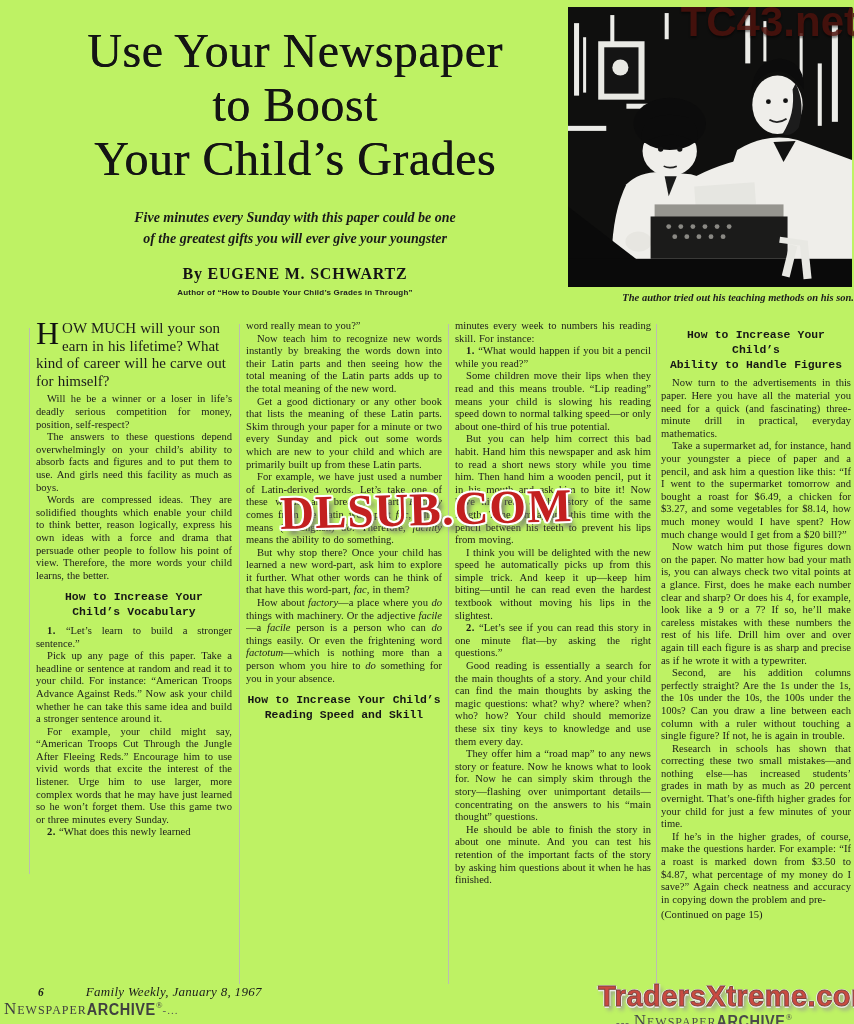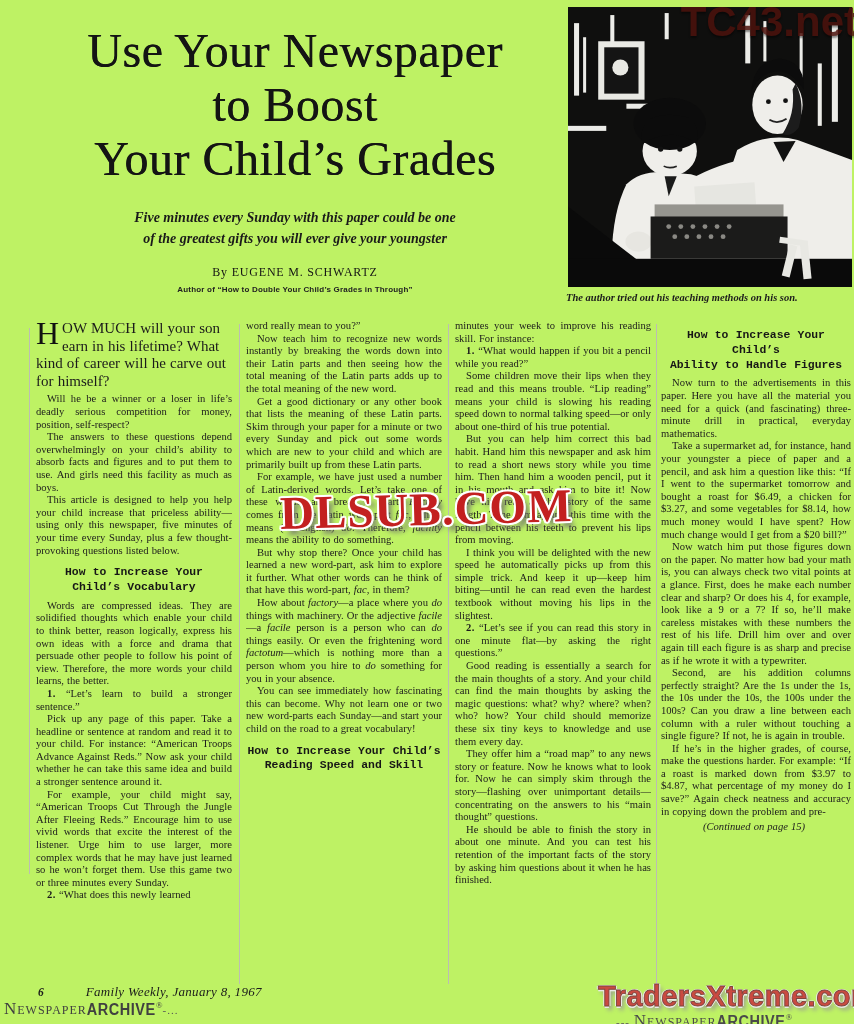--- a/index.html
+++ b/index.html
@@ -13,28 +13,28 @@
   #header { position:absolute; left:28px; top:24px; width:534px; text-align:center; }
   .headline {
     margin:0; font-weight:400; font-size:48px; line-height:1.13;
     white-space:pre-line; color:#141414; letter-spacing:.5px;
     text-shadow:.4px 0 0 currentColor;
   }
   .subtitle {
     margin:20px 8px 0; font-weight:700; font-style:italic; font-size:14px;
     line-height:1.5; white-space:pre-line; color:#1a1a1a;
   }
-  .byline { margin:16px 0 0; font-weight:400; font-size:12px; letter-spacing:.8px; color:#141414; }
+  .byline { margin:16px 0 0; font-weight:700; font-size:16px; letter-spacing:.8px; color:#141414; }
   .credit { margin:5px 0 0; font-family:"Liberation Sans",sans-serif; font-weight:700; font-size:8px; letter-spacing:.2px; color:#222; }
 
   
   #photo-box { position:absolute; left:568px; top:6px; width:284px; height:282px; }
   #photo-box svg { display:block; width:100%; height:100%; }
   #photo-caption {
-    position:absolute; left:566px; top:292px; width:288px; text-align:left;
+    position:absolute; left:566px; top:292px; width:288px; text-align:right;
     font-weight:700; font-style:italic; font-size:10.5px; color:#1c1c1c;
   }
 
   
   .wm { position:absolute; pointer-events:none; }
   #wm-tc43 {
     left:648px; top:-2px; width:210px;
     font-family:"Liberation Sans",sans-serif; font-weight:700; font-size:42px;
     letter-spacing:0px; color:#4d120c; opacity:.85; text-align:right;
     text-shadow:0 2px 2px rgba(0,0,0,.5);
@@ -71,21 +71,21 @@
   .blk { margin:0; text-align:justify; }
   .para, .numbered { text-indent:11px; }
   .intro { font-size:15px; line-height:17.6px; text-align:left; margin-bottom:3px; }
   .dropcap { float:left; font-size:32px; line-height:27px; padding-right:3px; color:#111; }
   .subhead {
     font-family:Liberation Mono, monospace; font-weight:700; font-size:11.4px;
     line-height:1.3; text-align:center; white-space:pre-line; margin:8px 0 5px;
     text-indent:0; color:#161616;
   }
   .numbered b { letter-spacing:.5px; }
-  .continued { text-align:center; font-style:italic; margin-top:3px; padding-right:4px; }
+  .continued { text-align:left; margin-top:3px; padding-right:4px; }
 
   .rule { position:absolute; width:1px; background:#bcbcb4; }
   #rule-left { left:29px; top:328px; height:546px; }
   #rule-1 { left:239px; top:324px; height:660px; }
   #rule-2 { left:448px; top:324px; height:660px; }
   #rule-3 { left:656px; top:324px; height:660px; }
 
   
   #footer { position:absolute; left:38px; top:984px; font-size:13px; }
   #page-num { font-weight:700; font-style:italic; font-size:11.5px; margin-right:42px; }
@@ -180,59 +180,58 @@
 
   <div class="rule" id="rule-left"></div>
   <div class="rule" id="rule-1"></div>
   <div class="rule" id="rule-2"></div>
   <div class="rule" id="rule-3"></div>
 
   <div class="col" id="col-0">
       <p class="blk intro"><span class="dropcap">H</span>OW MUCH will your son earn in his lifetime? What kind of career will he carve out for himself?</p>
       <p class="blk para">Will he be a winner or a loser in life’s deadly serious competition for money, position, self-respect?</p>
       <p class="blk para">The answers to these questions depend overwhelmingly on your child’s ability to absorb facts and figures and to put them to use. And girls need this facility as much as boys.</p>
-      <p class="blk para">This article is designed to help you help your child increase that priceless ability—using only this newspaper, five minutes of your time every Sunday, plus a few thought-provoking questions listed below.</p>
+      <p class="blk para">Words are compressed ideas. They are solidified thoughts which enable your child to think better, reason logically, express his own ideas with a force and drama that persuade other people to follow his point of view. Therefore, the more words your child learns, the better.</p>
       <p class="blk subhead">How to Increase Your
 Child’s Vocabulary</p>
-      <p class="blk para">Words are compressed ideas. They are solidified thoughts which enable your child to think better, reason logically, express his own ideas with a force and drama that persuade other people to follow his point of view. Therefore, the more words your child learns, the better.</p>
       <p class="blk numbered"><b>1.</b> “Let’s learn to build a stronger sentence.”</p>
       <p class="blk para">Pick up any page of this paper. Take a headline or sentence at random and read it to your child. For instance: “American Troops Advance Against Reds.” Now ask your child whether he can take this same idea and build a stronger sentence around it.</p>
       <p class="blk para">For example, your child might say, “American Troops Cut Through the Jungle After Fleeing Reds.” Encourage him to use vivid words that excite the interest of the listener. Urge him to use larger, more complex words that he may have just learned so he won’t forget them. Use this game two or three minutes every Sunday.</p>
       <p class="blk numbered"><b>2.</b> “What does this newly learned</p>
     </div>
   <div class="col" id="col-1">
       <p class="blk flush">word really mean to you?”</p>
       <p class="blk para">Now teach him to recognize new words instantly by breaking the words down into their Latin parts and then seeing how the total meaning of the Latin parts adds up to the total meaning of the new word.</p>
       <p class="blk para">Get a good dictionary or any other book that lists the meaning of these Latin parts. Skim through your paper for a minute or two every Sunday and pick out some words which are new to your child and which are primarily built up from these Latin parts.</p>
       <p class="blk para">For example, we have just used a number of Latin-derived words. Let’s take one of these words, and break it apart. <i>Facility</i> comes from the Latin word-part <i>fac</i>, which means (in English) <i>do</i>. Therefore, <i>facility</i> means the ability to do something.</p>
       <p class="blk para">But why stop there? Once your child has learned a new word-part, ask him to explore it further. What other words can he think of that have this word-part, <i>fac</i>, in them?</p>
       <p class="blk para">How about <i>factory</i>—a place where you <i>do</i> things with machinery. Or the adjective <i>facile</i>—a <i>facile</i> person is a person who can <i>do</i> things easily. Or even the frightening word <i>factotum</i>—which is nothing more than a person whom you hire to <i>do</i> something for you in your absence.</p>
-      <p class="blk para">You can see immediately how fascinating this can become. Why not learn one or two new word-parts each Sunday—and start your child on the road to a great vocabulary!</p>
       <p class="blk subhead">How to Increase Your Child’s
 Reading Speed and Skill</p>
     </div>
   <div class="col" id="col-2">
-      <p class="blk flush">minutes your week to improve his reading skill. For instance:</p>
+      <p class="blk flush">minutes every week to numbers his reading skill. For instance:</p>
       <p class="blk numbered"><b>1.</b> “What would happen if you bit a pencil while you read?”</p>
       <p class="blk para">Some children move their lips when they read and this means trouble. “Lip reading” means your child is slowing his reading speed down to normal talking speed—or only about one-third of his true potential.</p>
       <p class="blk para">But you can help him correct this bad habit. Hand him this newspaper and ask him to read a short news story while you time him. Then hand him a wooden pencil, put it in his mouth and ask him to bite it! Now have him read another story of the same length. Time him again—this time with the pencil between his teeth to prevent his lips from moving.</p>
       <p class="blk para">I think you will be delighted with the new speed he automatically picks up from this simple trick. And keep it up—keep him biting—until he can read even the hardest textbook without moving his lips in the slightest.</p>
       <p class="blk numbered"><b>2.</b> “Let’s see if you can read this story in one minute flat—by asking the right questions.”</p>
       <p class="blk para">Good reading is essentially a search for the main thoughts of a story. And your child can find the main thoughts by asking the magic questions: what? why? where? when? who? how? Your child should memorize these six tiny keys to knowledge and use them every day.</p>
       <p class="blk para">They offer him a “road map” to any news story or feature. Now he knows what to look for. Now he can simply skim through the story—flashing over unimportant details—concentrating on the answers to his “main thought” questions.</p>
       <p class="blk para">He should be able to finish the story in about one minute. And you can test his retention of the important facts of the story by asking him questions about it when he has finished.</p>
     </div>
   <div class="col" id="col-3">
       <p class="blk subhead">How to Increase Your Child’s
 Ability to Handle Figures</p>
       <p class="blk para">Now turn to the advertisements in this paper. Here you have all the material you need for a quick (and fascinating) three-minute drill in practical, everyday mathematics.</p>
       <p class="blk para">Take a supermarket ad, for instance, hand your youngster a piece of paper and a pencil, and ask him a question like this: “If I went to the supermarket tomorrow and bought a roast for $6.49, a chicken for $3.27, and some vegetables for $8.14, how much money would I have spent? How much change would I get from a $20 bill?”</p>
       <p class="blk para">Now watch him put those figures down on the paper. No matter how bad your math is, you can always check two vital points at a glance. First, does he make each number clear and sharp? Or does his 4, for example, look like a 9 or a 7? If so, he’ll make careless mistakes with these numbers the rest of his life. Drill him over and over again till each figure is as sharp and precise as if he wrote it with a typewriter.</p>
       <p class="blk para">Second, are his addition columns perfectly straight? Are the 1s under the 1s, the 10s under the 10s, the 100s under the 100s? Can you draw a line between each column with a ruler without touching a single figure? If not, he is again in trouble.</p>
-      <p class="blk para">If he’s in the higher grades, of course, make the questions harder. For example: “If a roast is marked down from $3.97 to $4.87, what percentage of my money do I save?” Again check neatness and accuracy in copying down the problem and pre-</p>
+      <p class="blk para">Research in schools has shown that correcting these two small mistakes—and nothing else—has increased students’ grades in math by as much as 20 percent overnight. That’s one-fifth higher grades for your child for just a few minutes of your time.</p>
+      <p class="blk para">If he’s in the higher grades, of course, make the questions harder. For example: “If a roast is marked down from $3.50 to $4.87, what percentage of my money do I save?” Again check neatness and accuracy in copying down the problem and pre-</p>
       <p class="blk continued">(Continued on page 15)</p>
     </div>
 
   <div id="footer">
     <span id="page-num">6</span><span id="publication">Family Weekly, January 8, 1967</span>
   </div>
 
   <div class="wm" id="wm-tc43">TC43.net</div>
   <div class="wm" id="wm-dlsub">DLSUB.COM</div>
   <div class="wm" id="wm-traders">TradersXtreme.com</div>

